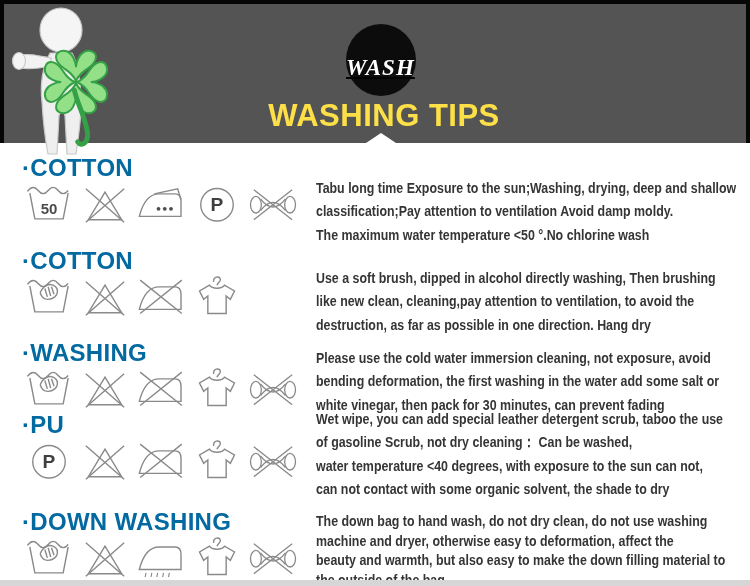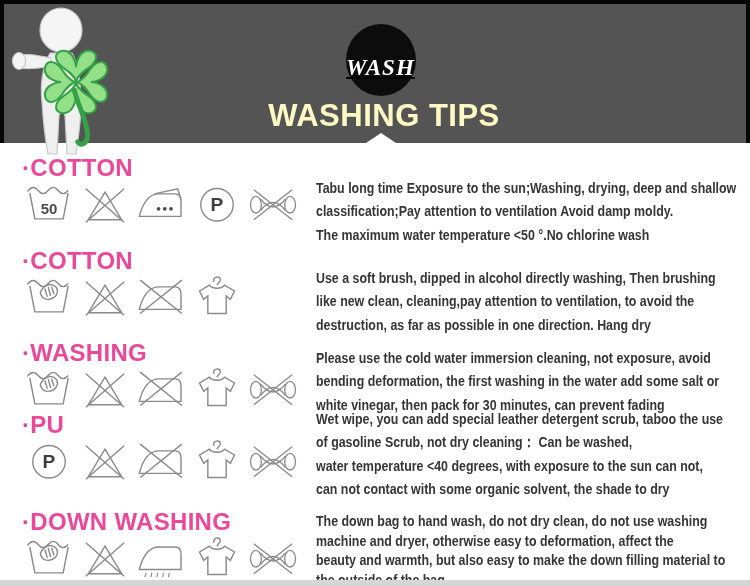--- a/index.html
+++ b/index.html
@@ -7,28 +7,28 @@
         font-family:"Liberation Sans",sans-serif;}
   
   .banner{position:absolute;left:0;top:0;width:750px;height:143px;background:#545454;
           border-top:4px solid #060606;border-left:4px solid #060606;border-right:4px solid #060606;
           box-sizing:border-box;}
   .badge{position:absolute;left:342px;top:20px;width:70px;height:72px;background:#0c0c0c;
          border-radius:50%;display:flex;align-items:center;text-decoration:underline;}
   .badge span{color:#ffffff;font-family:"Liberation Serif",serif;font-style:italic;font-weight:bold;
               font-size:23px;letter-spacing:1px;padding-top:16px;}
   .banner-title{position:absolute;left:225px;top:94px;width:310px;text-align:center;
-                font-size:31px;font-weight:bold;color:#fef9c3;letter-spacing:0.5px;}
+                font-size:31px;font-weight:bold;color:#fde047;letter-spacing:0.5px;}
   .notch{position:absolute;left:356px;top:129px;width:0;height:0;
          border-left:21px solid transparent;border-right:21px solid transparent;
          border-bottom:14px solid #ffffff;}
   .mascot{position:absolute;left:6px;top:2px;overflow:visible;}
   
   .section{position:absolute;left:22px;width:706px;}
-  .heading{font-size:24px;font-weight:bold;color:#ec4899;letter-spacing:0.3px;line-height:26px;}
+  .heading{font-size:24px;font-weight:bold;color:#0369a1;letter-spacing:0.3px;line-height:26px;}
   .icon-row{position:absolute;left:2px;top:26px;display:flex;gap:6px;align-items:flex-start;}
   .care-icon{width:50px;height:44px;}
   .text-block{position:absolute;left:294px;top:0;width:436px;overflow:hidden;white-space:nowrap;
               font-size:15.5px;font-weight:bold;color:#353535;}
   .text-line{line-height:23.4px;height:23.4px;width:720px;transform:scaleX(0.8);transform-origin:0 0;}
   .sec-cotton{top:155px}.sec-cotton .text-block{top:21px}
   .sec-nylon{top:248px}.sec-nylon .text-block{top:18px}
   .sec-canvas{top:340px}.sec-canvas .text-block{top:6px}
   .sec-pu{top:412px}.sec-pu .text-block{top:-5px}
   .sec-down{top:509px}.sec-down .text-block{top:2px}

